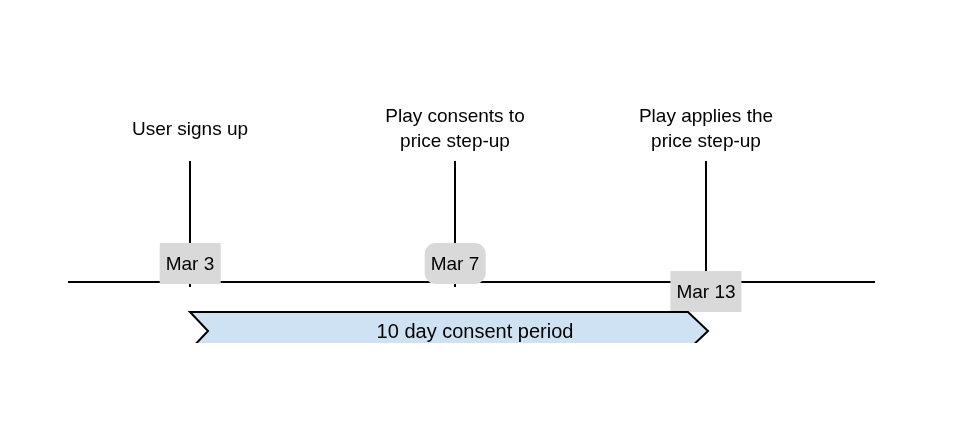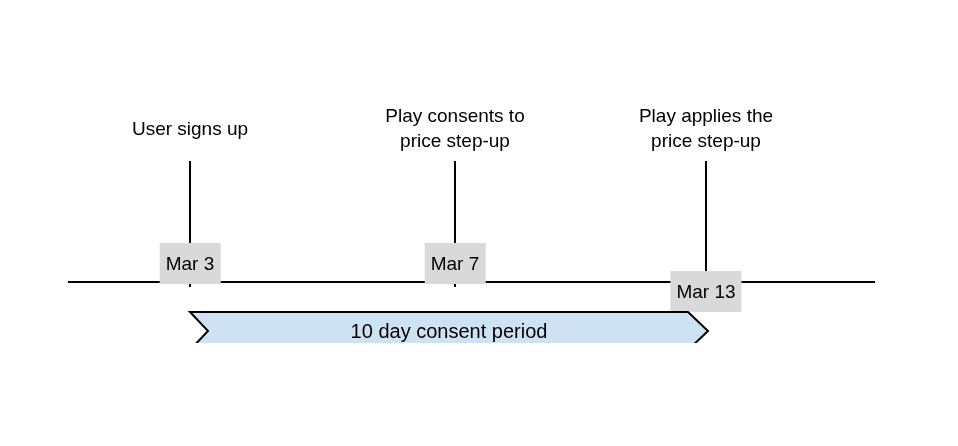--- a/index.html
+++ b/index.html
@@ -64,21 +64,21 @@
   .banner-svg {
     position: absolute;
     left: 0;
     top: 0;
     width: 958px;
     height: 446px;
     pointer-events: none;
   }
   .banner-label {
     position: absolute;
-    left: 449px;
+    left: 475px;
     top: 331px;
     transform: translate(-50%, -50%);
     font-size: 20px;
     line-height: 24px;
     width: max-content;
     text-align: center;
   }
 </style>
 </head>
 <body>
@@ -90,21 +90,21 @@
   <div class="event-group" style="left: 190px;">
     <div class="event-label">User signs up</div>
     <div class="tick" style="background: rgb(0, 0, 0);"></div>
     <div class="date-badge" style="background: rgb(217, 217, 217);">Mar 3</div>
   </div>
 
   <div class="event-group" style="left: 455px;">
     <div class="event-label">Play consents to
 price step-up</div>
     <div class="tick" style="background: rgb(0, 0, 0);"></div>
-    <div class="date-badge" style="background: rgb(217, 217, 217);">Mar 7</div>
+    <div class="date-badge" style="background: rgb(217, 217, 217); border-radius: 11px;">Mar 7</div>
   </div>
 
   <div class="event-group" style="left: 706px;">
     <div class="event-label">Play applies the
 price step-up</div>
     <div class="tick" style="background: rgb(0, 0, 0);"></div>
     <div class="date-badge" style="background: rgb(217, 217, 217); margin-top: 28px;">Mar 13</div>
   </div>
 
   <svg class="banner-svg" viewBox="0 0 958 446" xmlns="http://www.w3.org/2000/svg">

